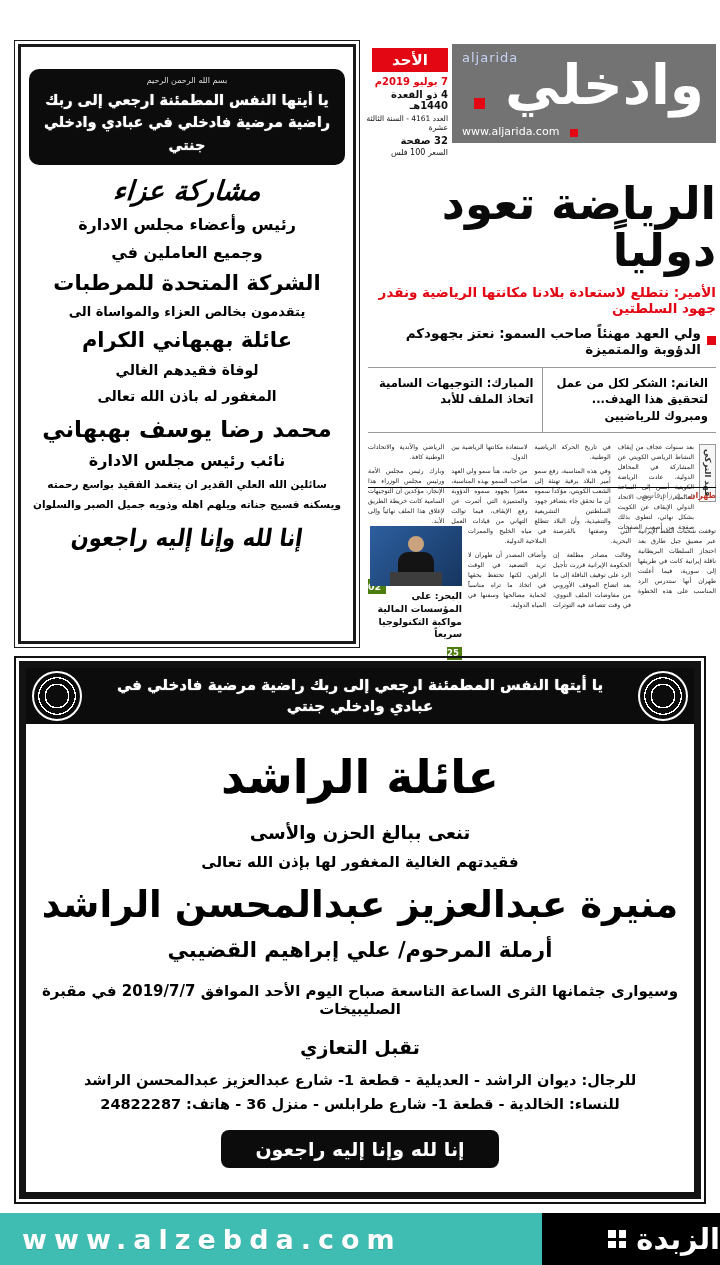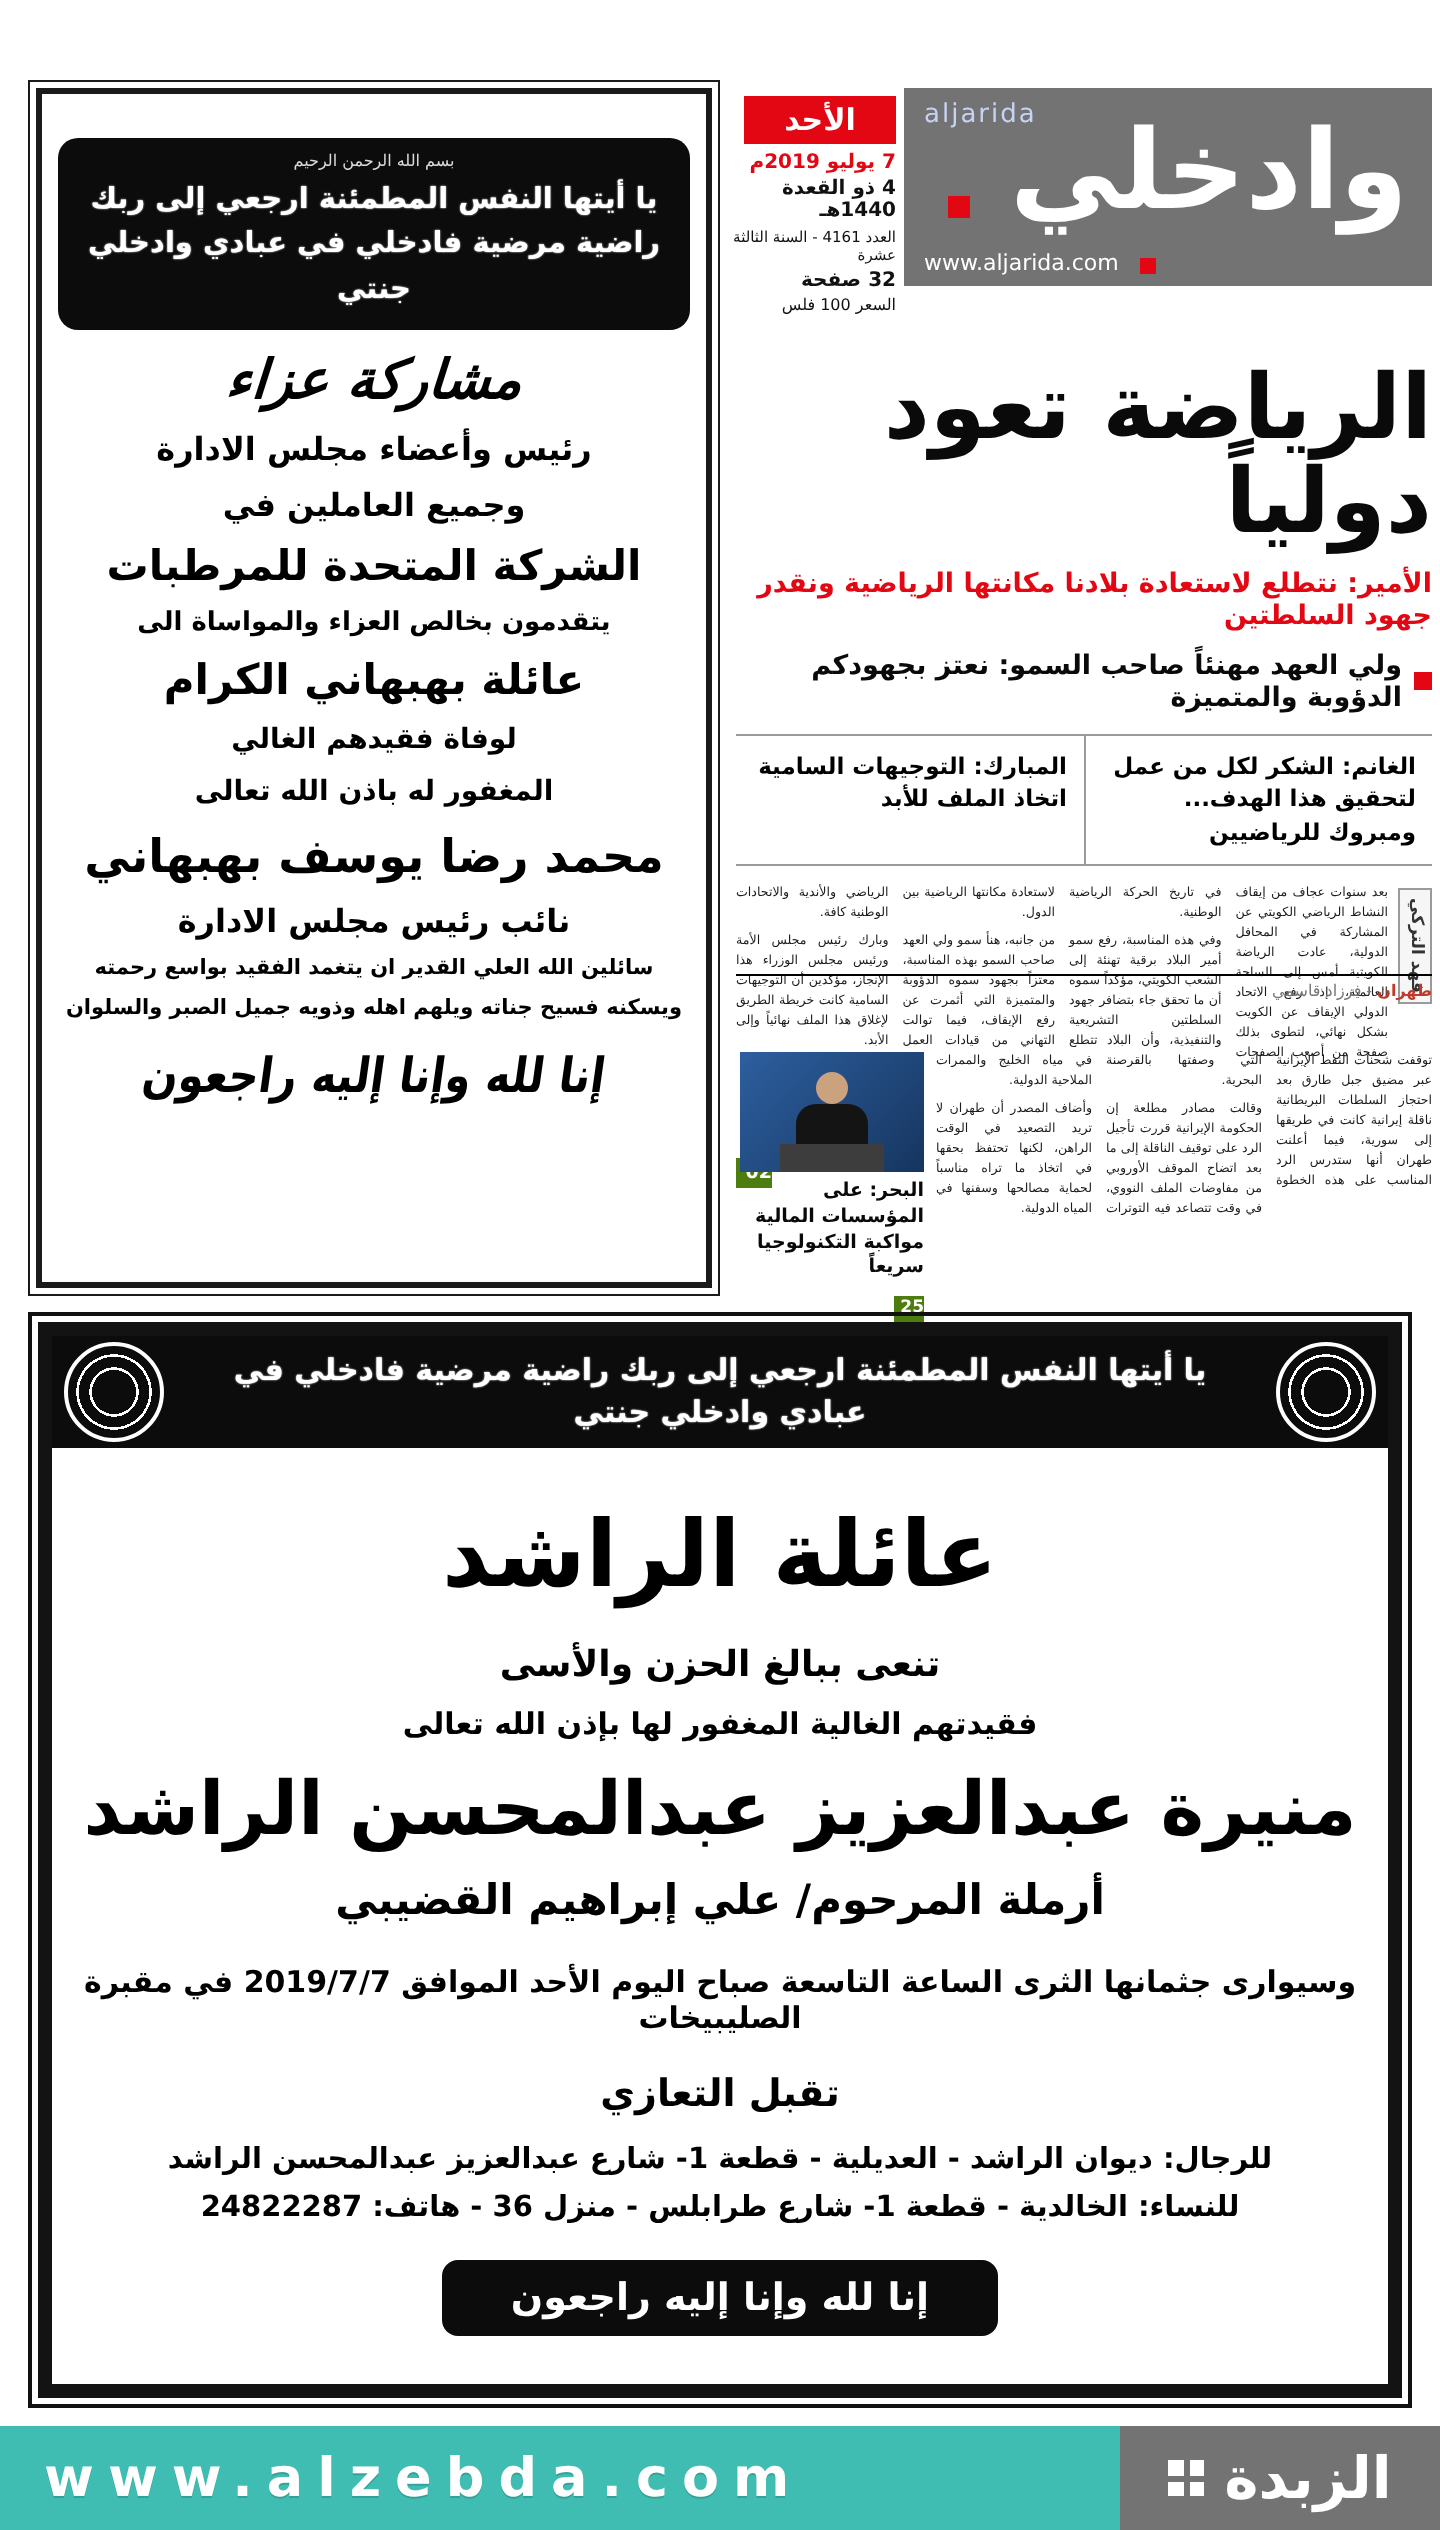--- a/index.html
+++ b/index.html
@@ -43,21 +43,21 @@
   .lead .bullet-row { display:flex; align-items:center; gap:6px; margin-top:9px; }
   .lead .bullet-sq { width:9px; height:9px; background:#e30613; flex:0 0 auto; }
   .lead .bullet-tx { font-size:13.5px; font-weight:bold; color:#0a0a0a; }
   .quotes { display:flex; border-top:1px solid #9a9a9a; border-bottom:1px solid #9a9a9a; margin-top:10px; }
   .quotes .q { flex:1; padding:7px 8px; font-size:11.5px; font-weight:bold; text-align:right; line-height:1.45; }
   .quotes .q:first-child { border-left:1px solid #9a9a9a; }
   .lead-body { position:relative; margin-top:9px; height:152px; overflow:hidden; padding-right:22px; }
   .lead-cols { column-count:4; column-gap:7px; font-size:6.3px; line-height:1.6; text-align:justify; color:#1c1c1c; height:100%; }
   .lead-cols p { margin-bottom:4px; }
   .byline-v { position:absolute; right:0; top:2px; width:17px; height:58px; border:1px solid #9a9a9a; writing-mode:vertical-rl; font-size:8.5px; font-weight:bold; text-align:center; line-height:15px; color:#333; background:#f6f6f6; }
-  .badge { background:#4d7c0f; color:#fff; font-weight:bold; text-align:right; }
+  .badge { background:#4d7c0f; color:#fff; font-weight:bold; text-align:left; }
   .badge.b02 { position:absolute; left:0; bottom:0; width:18px; height:15px; font-size:9.5px; line-height:15px; }
 
   
   .iran { position:absolute; left:368px; top:487px; width:348px; height:158px; border-top:1px solid #000; direction:rtl; }
   .iran h2 { font-size:21.5px; font-weight:900; text-align:right; margin-top:6px; color:#0a0a0a; }
   .iran .byl { text-align:right; font-size:8px; color:#777; margin-top:3px; }
   .iran .byl b { color:#c0392b; }
   .iran-photo { position:absolute; left:2px; top:38px; width:92px; height:60px; background:linear-gradient(135deg,#2d5f9f,#16355f); overflow:hidden; }
   .iran-photo .head { position:absolute; left:38px; top:10px; width:16px; height:16px; border-radius:50%; background:#caa27d; }
   .iran-photo .bodyshape { position:absolute; left:28px; top:26px; width:36px; height:34px; border-radius:10px 10px 0 0; background:#141414; }
@@ -87,21 +87,21 @@
   .obitB .rel { font-size:21px; font-weight:900; margin-top:12px; }
   .obitB .bur { font-size:15px; font-weight:bold; margin-top:20px; }
   .obitB .cond { font-size:19px; font-weight:900; margin-top:18px; }
   .obitB .men { font-size:14.5px; font-weight:bold; margin-top:14px; }
   .obitB .wom { font-size:14.5px; font-weight:bold; margin-top:8px; }
   .obitB .closeband { display:inline-block; background:#0c0c0c; color:#fff; font-size:19px; font-weight:900; padding:8px 34px; border-radius:8px; margin-top:18px; letter-spacing:1px; }
 
   
   .footer { position:absolute; left:0; top:1213px; width:720px; height:52px; background:#3fbdb2; display:flex; align-items:center; }
   .foot-site { color:#fff; font-size:27px; letter-spacing:7px; padding-left:22px; flex:1; font-weight:bold; text-shadow:0 1px 0 rgba(0,0,0,.15); }
-  .foot-logo { width:160px; height:100%; background:#737373; display:flex; align-items:center; justify-content:center; gap:10px; }
+  .foot-logo { width:178px; height:100%; background:#000000; display:flex; align-items:center; justify-content:flex-end; gap:10px; }
   .foot-logo .tx { color:#fff; font-size:29px; font-weight:900; direction:rtl; }
   .grid-icon { width:18px; height:18px; display:grid; grid-template-columns:1fr 1fr; gap:3px; }
   .grid-icon span { background:#fff; }
 </style>
 </head>
 <body>
 
 <div class="page">
 
   <div class="brand-box">

